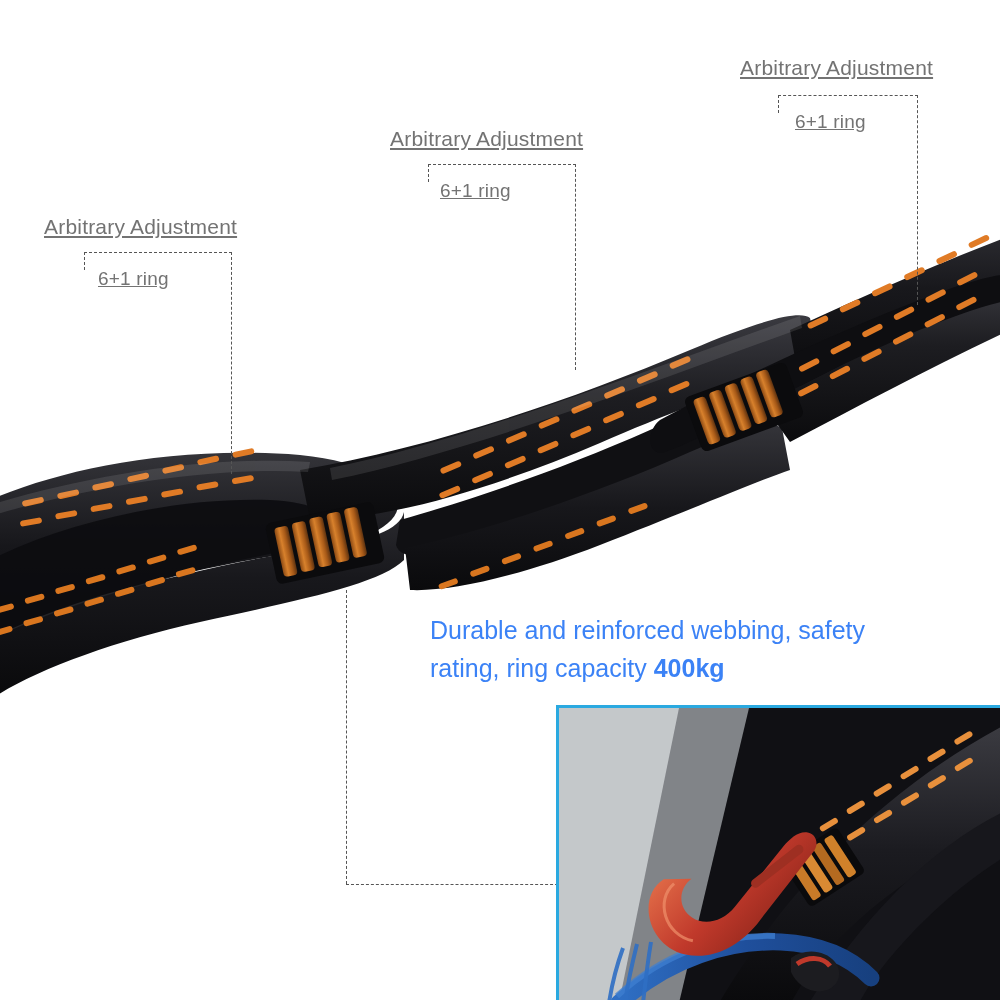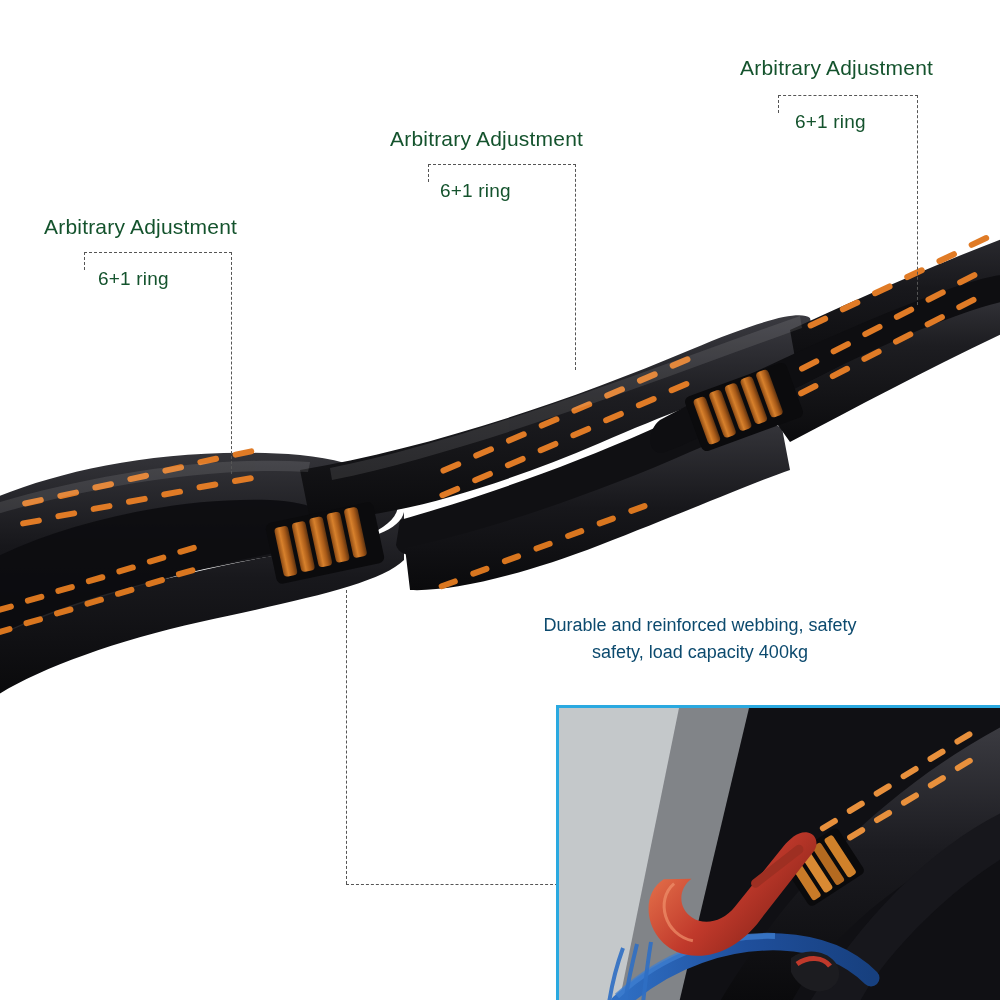--- a/index.html
+++ b/index.html
@@ -12,50 +12,51 @@
     width: 1000px;
     height: 1000px;
     background: #ffffff;
     overflow: hidden;
     font-family: "Liberation Sans", sans-serif;
   }
 
   
   .anno {
     position: absolute;
-    color: #14532d;
+    color: #737373;
     font-size: 21px;
     line-height: 1.25;
     white-space: nowrap;
     letter-spacing: 0.2px;
+    text-decoration: underline;
   }
   .anno.sub {
     font-size: 19px;
   }
   .dash-h {
     position: absolute;
     border-top: 1.5px dashed #555;
     height: 0;
   }
   .dash-v {
     position: absolute;
     border-left: 1.5px dashed #555;
     width: 0;
   }
 
   .caption {
     position: absolute;
-    color: #0c4a6e;
-    font-size: 18px;
+    color: #3b82f6;
+    font-size: 25px;
     line-height: 1.5;
-    text-align: center;
+    text-align: left;
     white-space: nowrap;
   }
   .caption b {
-    font-weight: normal;
+    font-weight: bold;
   }
 
   
   .photo {
     position: absolute;
     inset: 0;
     overflow: hidden;
   }
 
   
@@ -286,21 +287,21 @@
   <div class="dash-v" style="left:575px; top:164px; height:206px;"></div>
 
   <div class="anno" style="left:740px; top:55px;">Arbitrary Adjustment</div>
   <div class="anno sub" style="left:795px; top:110px;">6+1 ring</div>
   <div class="dash-h" style="left:778px; top:95px; width:140px;"></div>
   <div class="dash-v" style="left:778px; top:95px; height:18px;"></div>
   <div class="dash-v" style="left:917px; top:95px; height:210px;"></div>
 
   <div class="caption" style="left:430px; top:612px; width:540px;">
     <span>Durable and reinforced webbing, safety</span><br>
-    <span>safety, load capacity </span><b>400kg</b>
+    <span>rating, ring capacity </span><b>400kg</b>
   </div>
   <div class="dash-v" style="left:346px; top:590px; height:294px;"></div>
   <div class="dash-h" style="left:346px; top:884px; width:222px;"></div>
 
   <div class="inset">
     <svg width="444" height="295" viewBox="0 0 444 295" xmlns="http://www.w3.org/2000/svg" clip-path="url(#insetClip)">
       <defs>
         <linearGradient id="iStrap" x1="0" y1="0" x2="0" y2="1">
           <stop offset="0%" stop-color="#3b3b41"></stop>
           <stop offset="45%" stop-color="#1b1b20"></stop>

